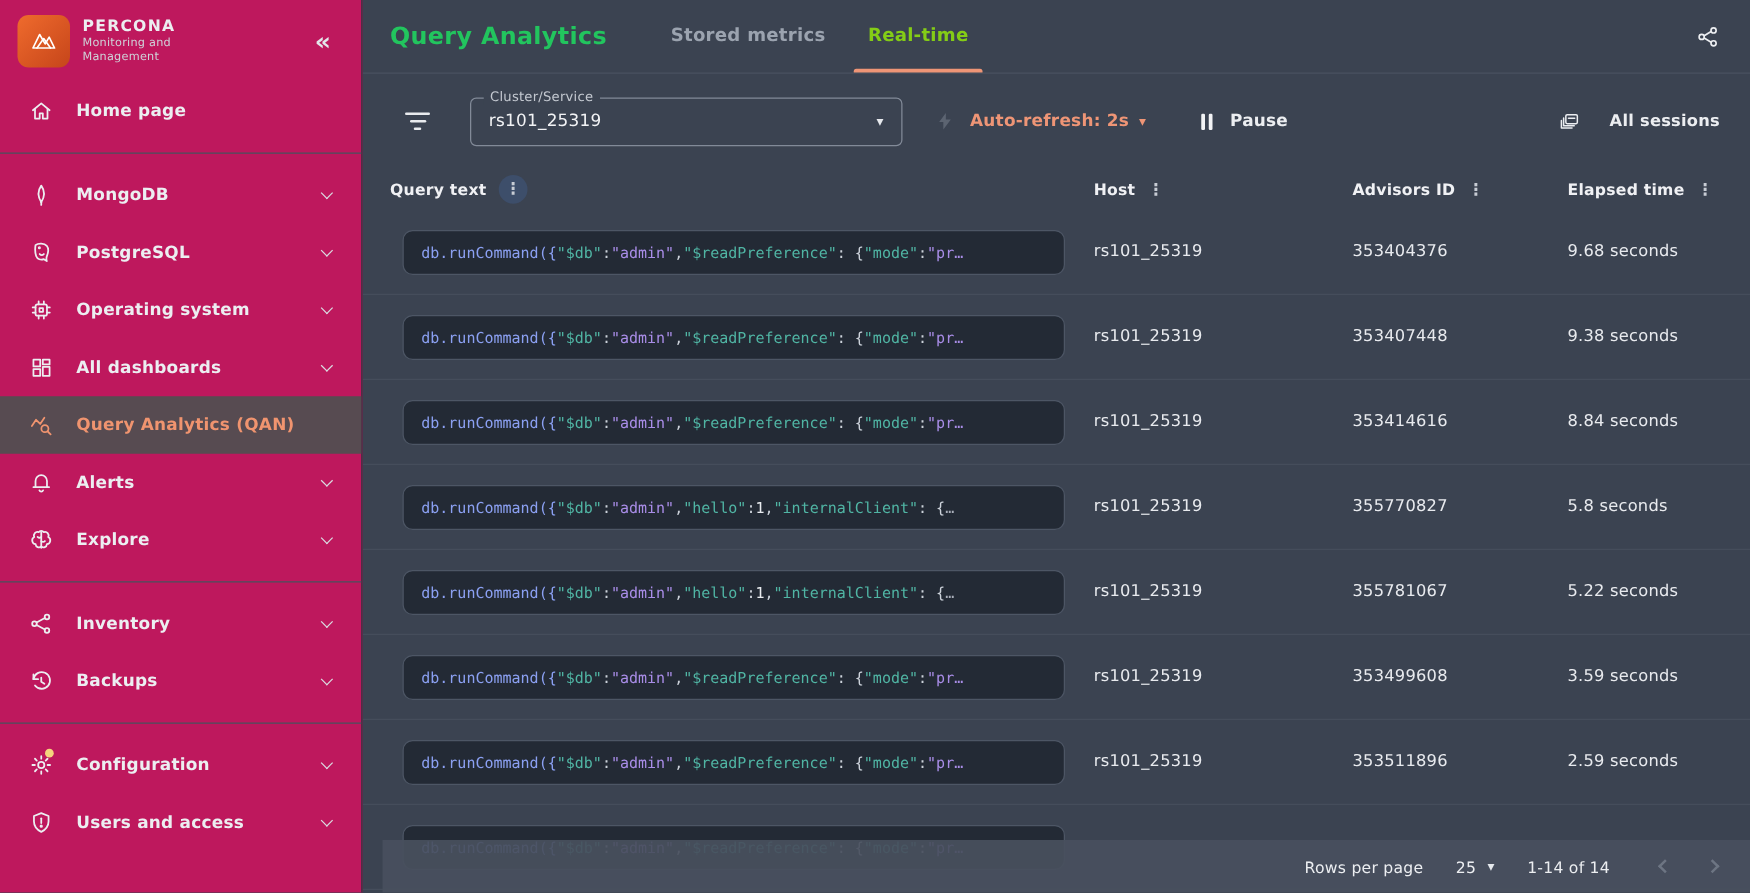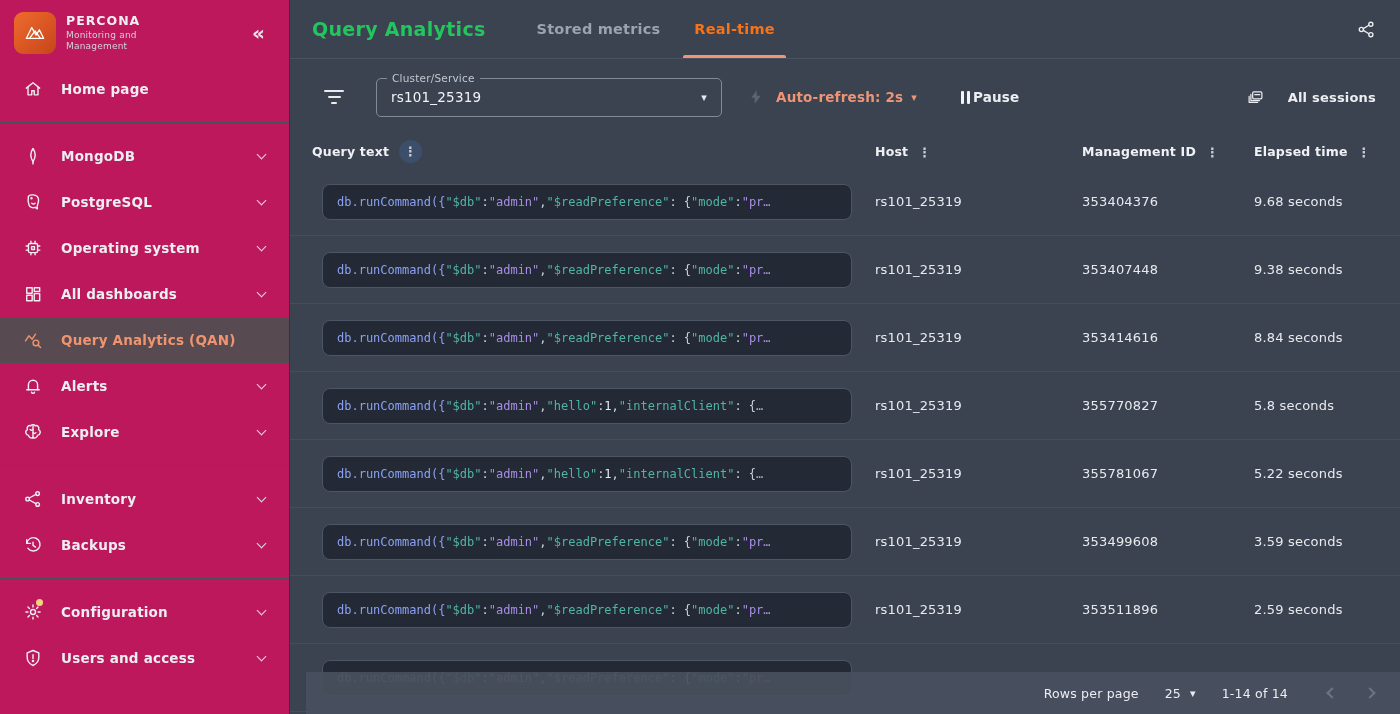--- a/index.html
+++ b/index.html
@@ -46,42 +46,42 @@
   .page-header {
     height:59px; border-bottom:1px solid #4a5260;
     display:flex; align-items:center; padding:0 24px 0 22px; position:relative;
   }
   .page-title { font-size:19px; font-weight:700; color:#22c55e; letter-spacing:.3px; }
   .tabs { display:flex; margin-left:34px; height:100%; }
   .tab {
     display:flex; align-items:center; padding:0 11px; margin:0 6px;
     font-size:14.5px; font-weight:600; color:#9ba3af; cursor:pointer; position:relative; height:100%;
   }
-  .tab.active { color:#f97316; }
+  .tab.active { color:#84cc16; }
   .tab.active::after { content:""; position:absolute; left:0; right:0; bottom:0; height:3px; background:#ee9576; border-radius:2px 2px 0 0; }
   .share-btn { margin-left:auto; cursor:pointer; display:flex; }
   
   .toolbar { height:76px; display:flex; align-items:center; padding:0 24px 0 22px; }
   .filter-icon { width:20px; height:14px; margin:0 14px 0 12px; display:flex; flex-direction:column; justify-content:space-between; cursor:pointer; }
   .filter-icon span { height:2px; background:#e9ebee; border-radius:2px; }
   .filter-icon span:nth-child(1){ width:20px; } .filter-icon span:nth-child(2){ width:13px; margin:0 auto; } .filter-icon span:nth-child(3){ width:6px; margin:0 auto; }
   .select-box {
     position:relative; width:346px; height:39px; border:1px solid #828a98; border-radius:5px;
     display:flex; align-items:center; padding:0 14px; margin-left:18px; cursor:pointer;
   }
   .select-label {
     position:absolute; top:-7px; left:10px; font-size:10.5px; color:#c3c8d0;
     background:#3b4351; padding:0 5px;
   }
   .select-value { font-size:13.5px; color:#f2f3f5; }
   .caret { margin-left:auto; font-size:11px; color:#e6e9ed; }
   .bolt { margin-left:26px; opacity:.35; display:flex; }
   .autorefresh { margin-left:12px; color:#ee9576; font-size:13.5px; font-weight:600; display:flex; align-items:center; gap:8px; cursor:pointer; }
   .autorefresh .caret { color:#ee9576; }
-  .pause-btn { margin-left:44px; display:flex; align-items:center; gap:3px; font-size:13.5px; font-weight:600; cursor:pointer; }
+  .pause-btn { margin-left:44px; display:flex; align-items:center; gap:14px; font-size:13.5px; font-weight:600; cursor:pointer; }
   .pause-ic { display:flex; gap:3px; }
   .pause-ic i { width:3px; height:13px; background:#f2f3f5; border-radius:1px; }
   .all-sessions { margin-left:auto; display:flex; align-items:center; gap:24px; font-size:13px; font-weight:600; cursor:pointer; }
   
   .thead { display:flex; align-items:center; height:33px; padding-left:22px; font-size:12.5px; font-weight:700; color:#f0f1f4; }
   .col-q { width:563px; display:flex; align-items:center; }
   .col-h { width:207px; } .col-o { width:172px; } .col-e { width:146px; }
   .thead .col-h,.thead .col-o,.thead .col-e { display:flex; align-items:flex-end; }
   .dots { color:#c7ccd4; font-size:13px; margin-left:10px; cursor:pointer; line-height:1; }
   .dots.circled { background:#3d4e6a; width:23px; height:23px; border-radius:50%; display:flex; align-items:center; justify-content:center; }
@@ -335,21 +335,21 @@
   <div class="thead">
     <div class="col-q">
       <span>Query text</span>
       <span class="dots circled">⋮</span>
     </div>
     <div class="col-h">
       <span>Host</span>
       <span class="dots">⋮</span>
     </div>
     <div class="col-o">
-      <span>Management ID</span>
+      <span>Advisors ID</span>
       <span class="dots">⋮</span>
     </div>
     <div class="col-e">
       <span>Elapsed time</span>
       <span class="dots">⋮</span>
     </div>
   </div>
 
   <div class="rows">
 

